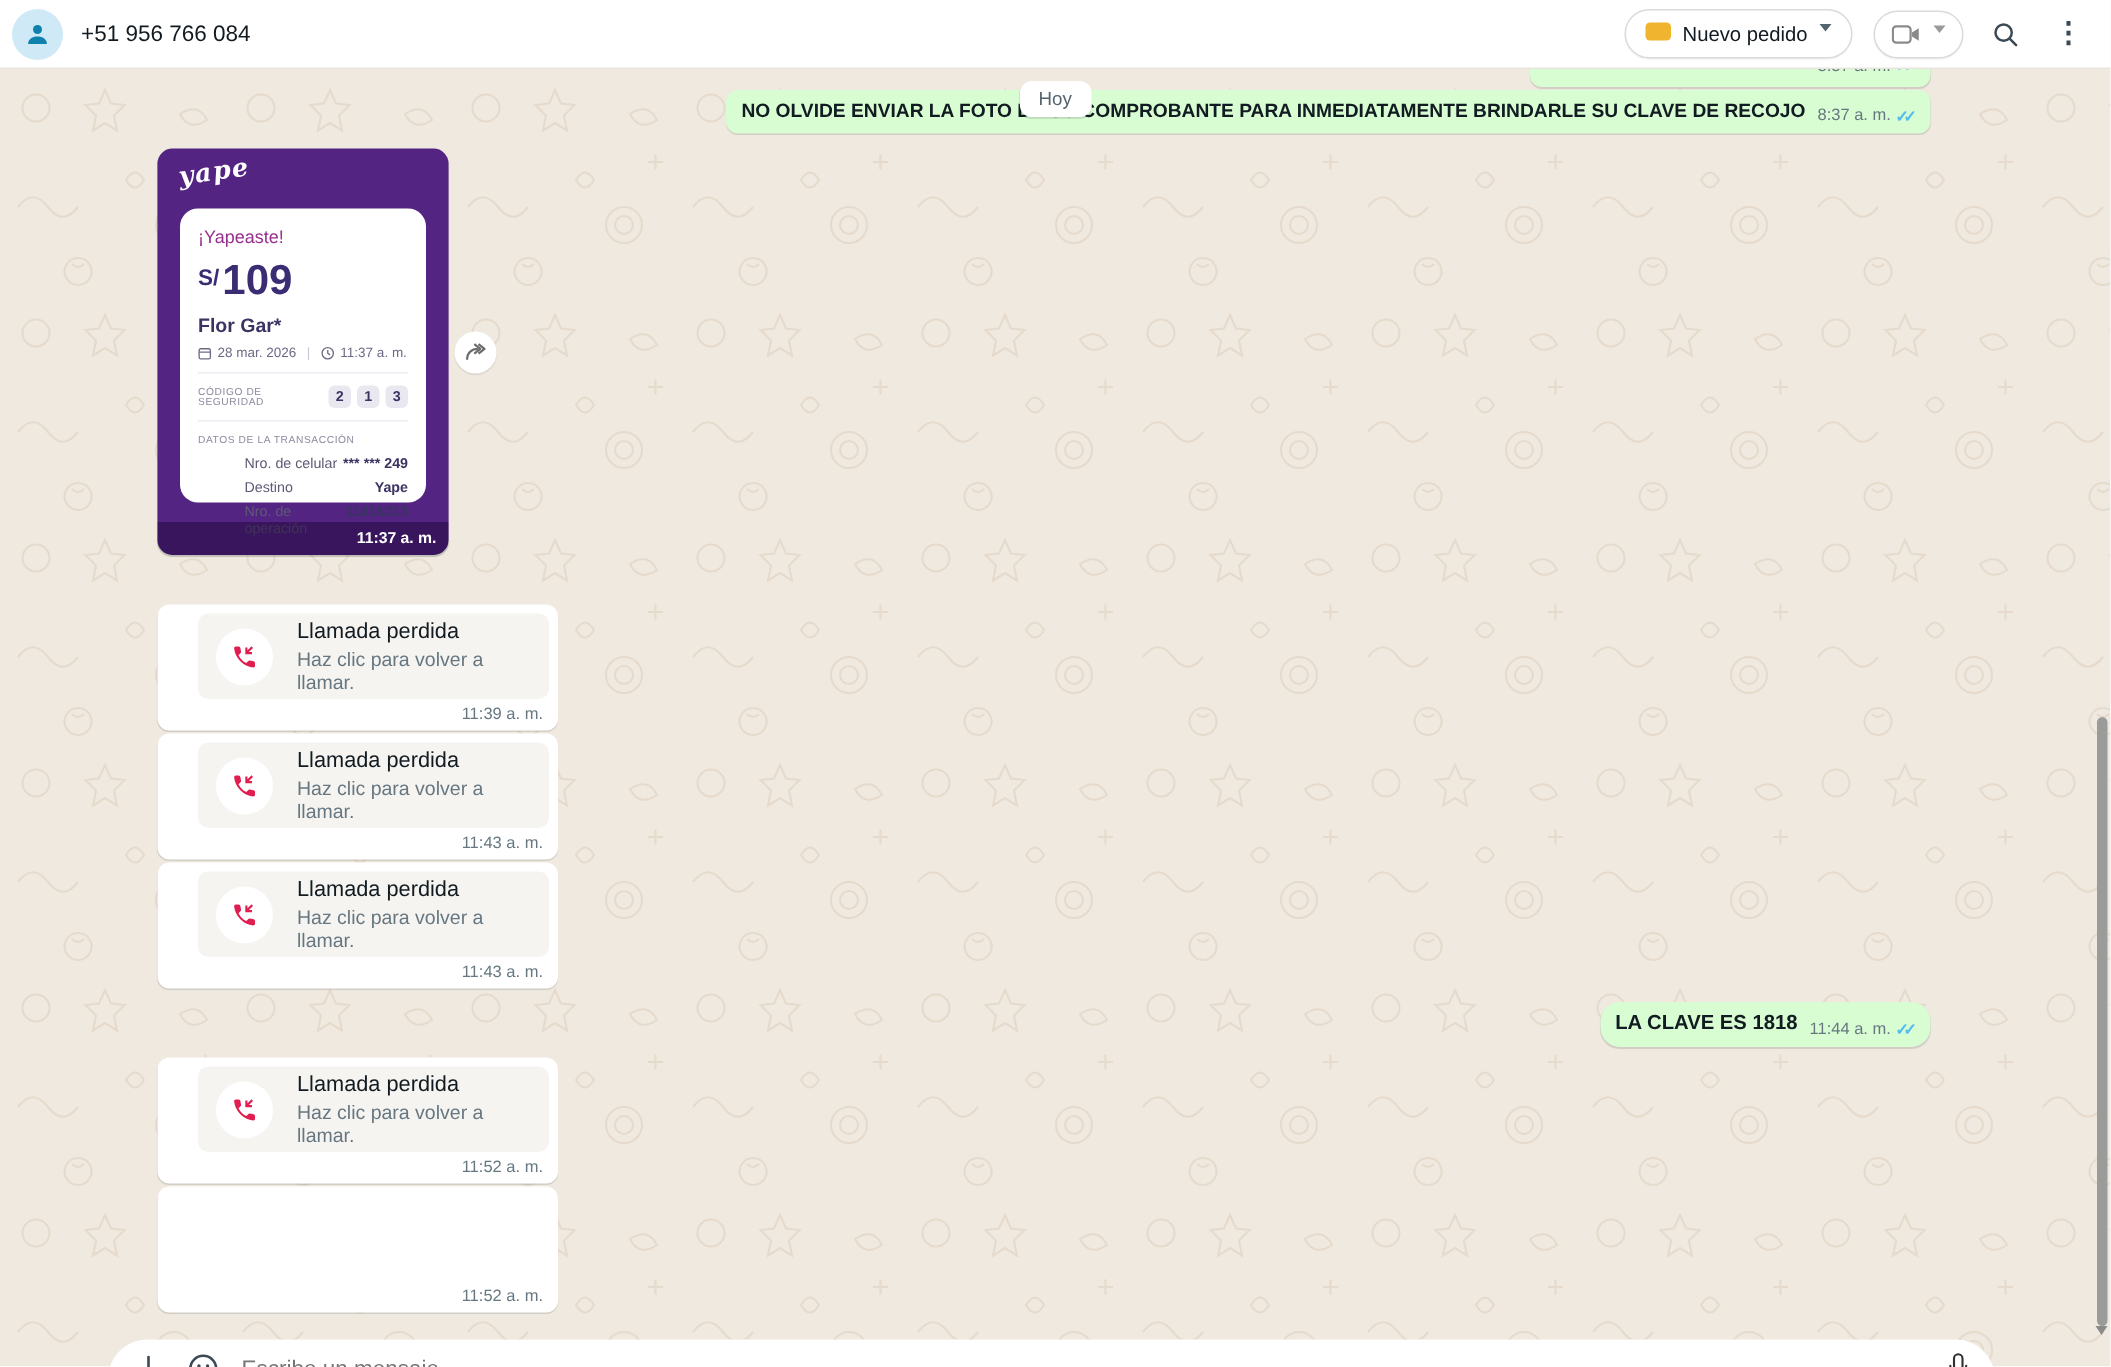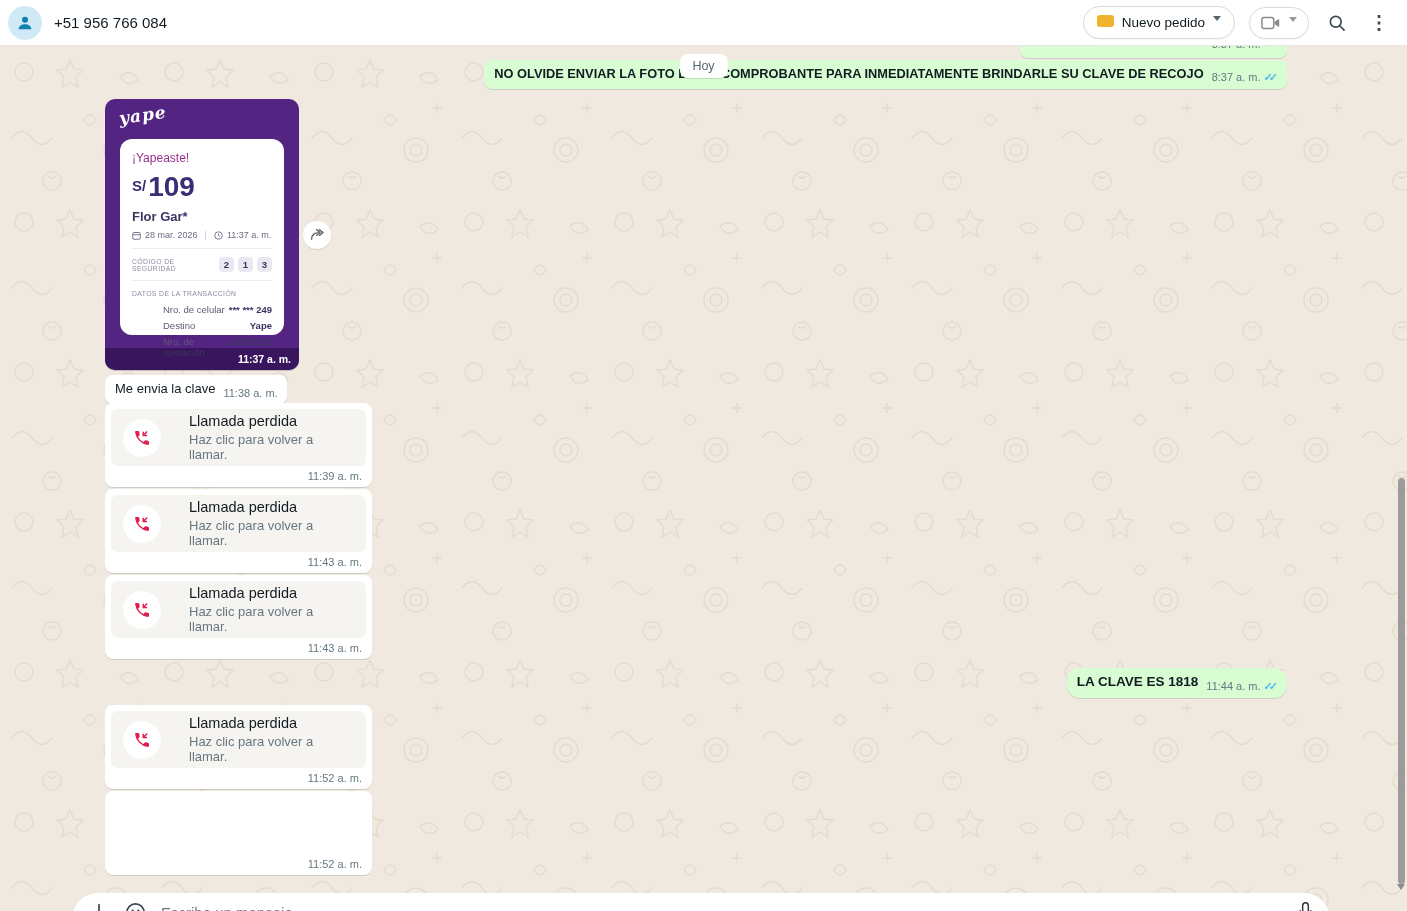--- a/index.html
+++ b/index.html
@@ -52,21 +52,21 @@
   .r-row{ display:flex; justify-content:space-between; margin-bottom:5px;padding-left:31px;}
   .r-rlabel{ font-size:9.5px; color:#5f5a75;}
   .r-rvalue{ font-size:9.5px; color:#3a3462; font-weight:bold;}
   .r-footer{ position:absolute; left:0; right:0; bottom:0; height:22px; background:rgba(25,5,48,.45); display:flex; align-items:center; justify-content:flex-end; padding:0 8px;}
   .r-time{ color:#fff; font-size:10.5px; font-weight:bold;}
 
   .fwd-circle{ position:absolute; left:303px; top:175px; width:28px; height:28px; border-radius:50%; background:#fff; box-shadow:0 1px 1px rgba(0,0,0,.1); display:flex; align-items:center; justify-content:center; cursor:pointer;}
 
   
   .call-card{ position:absolute; left:105px; width:267px; height:84px; background:#fff; border-radius:8px; box-shadow:0 1px .5px rgba(11,20,26,.13); padding:6px; cursor:pointer;}
-  .call-inner{ background:#f6f4f1; border-radius:7px; display:flex; align-items:center; gap:28px; padding:9px 12px; height:57px;}
+  .call-inner{ background:#f6f4f1; border-radius:7px; display:flex; align-items:center; gap:16px; padding:9px 12px; height:57px;margin-left:21px;}
   .call-icon-circle{ width:38px; height:38px; border-radius:50%; background:#fff; display:flex; align-items:center; justify-content:center; flex:0 0 auto;}
   .call-title{ font-size:14.5px; color:#111b21; font-weight:500; margin-bottom:3px;}
   .call-sub{ font-size:13px; color:#667781;}
   .call-time{ position:absolute; right:10px; bottom:5px; font-size:11px; color:#667781;}
 
   
   .composer{ position:absolute; left:72px; width:1258px; top:893px; height:54px; background:#fff; border-radius:26px; display:flex; align-items:center; padding:0 16px; gap:14px; z-index:20; box-shadow:0 1px 2px rgba(0,0,0,.06);}
   .composer-row{ display:flex; align-items:center; gap:14px; transform:translateY(-8px); width:100%;}
   .placeholder{ font-size:15px; color:#8a8a85; flex:1; border:none; outline:none; background:transparent; font-family:"Liberation Sans", sans-serif;}
 
@@ -203,28 +203,20 @@
   </div>
 
   <div class="fwd-circle">
     <svg width="16" height="16" viewBox="0 0 20 20">
       <path d="M3 16 c0-6 4-9 9-9" fill="none" stroke="#6b6b6b" stroke-width="1.8"></path>
       <path d="M9 3 l5 4 -5 4" fill="none" stroke="#6b6b6b" stroke-width="1.8" stroke-linejoin="round"></path>
       <path d="M12.5 3 l5 4 -5 4" fill="none" stroke="#6b6b6b" stroke-width="1.8" stroke-linejoin="round"></path>
     </svg>
   </div>
 
-  <div class="bubble in" style="top:329px; left:105px;">
-    <div class="msg-line">
-      <span class="msg-text">Me envia la clave</span>
-      <span class="meta">
-          <span class="time">11:38 a. m.</span>
-        </span>
-    </div>
-  </div>
 
   <div class="call-card" style="top:357px;">
     <div class="call-inner">
       <div class="call-icon-circle">
           <svg width="20" height="20" viewBox="0 0 24 24">
             <path d="M19.2 15.3l-2.8-.5a1.4 1.4 0 0 0-1.3.4l-1.6 1.6a14 14 0 0 1-6.3-6.3L8.8 8.9a1.4 1.4 0 0 0 .4-1.3L8.7 4.8A1.4 1.4 0 0 0 7.3 3.6H5.1c-.8 0-1.5.7-1.4 1.5a17.4 17.4 0 0 0 15.2 15.2c.8.1 1.5-.6 1.5-1.4v-2.2c0-.7-.5-1.3-1.2-1.4z" fill="#e01e4f"></path>
             <path d="M13.5 4 l4.5 4.5 M13.8 8.7 h4.5 v-4.5" stroke="#e01e4f" stroke-width="1.7" fill="none" transform="rotate(90 15.8 6.4)"></path>
           </svg>
         </div>
       <div>

